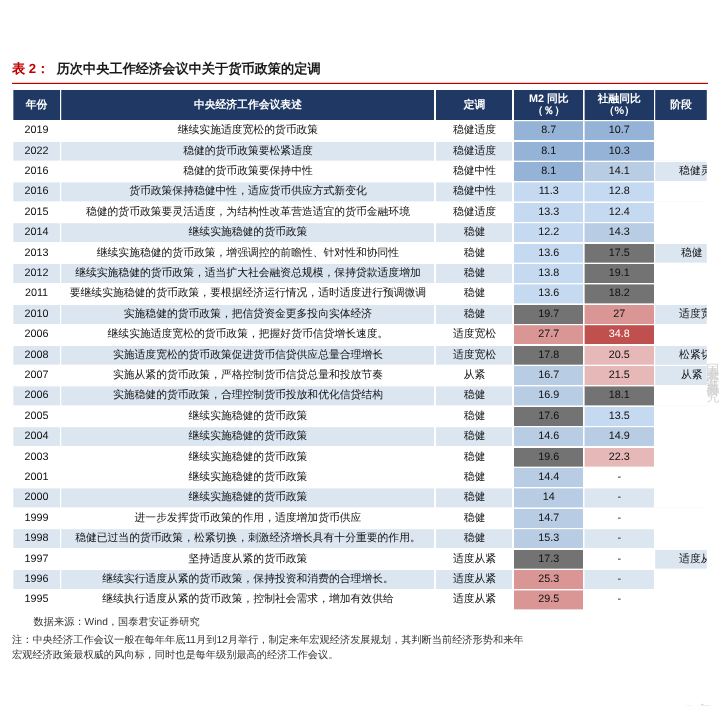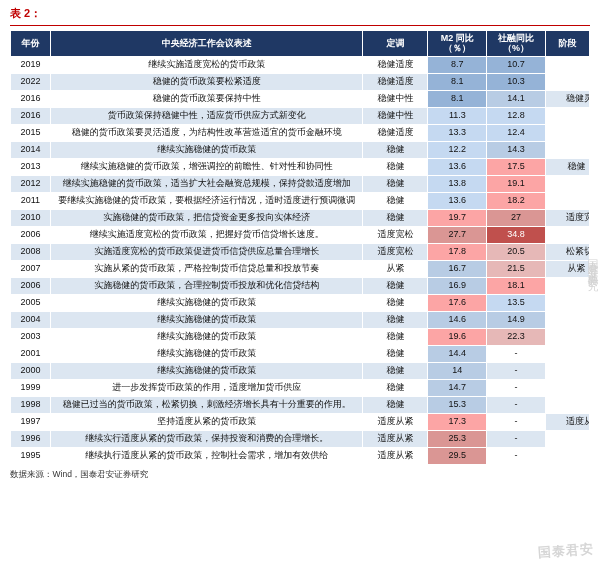--- a/index.html
+++ b/index.html
@@ -9,20 +9,21 @@
     font-family:"Liberation Sans","DejaVu Sans",sans-serif;
     color:#111;
     overflow:hidden;
   }
   .page{position:relative;width:600px;height:588px;padding:0;box-sizing:border-box;}
 
   
   .title-row{
     display:flex;align-items:baseline;gap:6px;
     padding:6px 10px 4px 10px;
+    margin-top:44px;
   }
   .title-label{
     color:#c00000;font-weight:bold;font-size:11px;white-space:nowrap;
   }
   .title-text{
     color:#1a1a1a;font-weight:bold;font-size:11px;white-space:nowrap;
   }
   .title-underline{
     height:1px;background:#c00000;margin:0 10px 4px 10px;
   }
@@ -68,32 +69,32 @@
   
   .rw{background:#ffffff;}
   .rb{background:#dce6f1;}
 
   
   .v{font-size:9px;margin-left:48px;}
   .hb1{background:#c5d9f1;}
   .hb2{background:#b8cce4;}
   .hb3{background:#95b3d7;}
   .hb4{background:#dce6f1;}
-  .hr1{background:#fca5a5;}
+  .hr1{background:#737373;}
   .hr2{background:#e6b8b7;}
   .hr3{background:#da9694;}
   .hr4{background:#c0504d;color:#ffffff;}
 
   
   td.stage{background:#dce6f1;font-size:9px;padding-left:20px;}
   td.stage.wt{background:#ffffff;}
 
   
   .src{
-    margin:4px 10px 0 10px;font-size:8.5px;color:#333;
+    margin:4px 10px 0 28px;font-size:8.5px;color:#333;
   }
   .note{
     margin:2px 10px 0 10px;font-size:8.5px;color:#333;line-height:1.45;
   }
   .note-line{display:block;}
 
   
   .watermark{
     position:absolute;right:6px;bottom:28px;
     font-size:13px;color:#c9c9c9;font-weight:bold;
@@ -109,20 +110,21 @@
     pointer-events:none;
   }
 </style>
 </head>
 <body>
 
 <div class="page">
 
   <div class="title-row">
     <span class="title-label">表 2：</span>
+    <span class="title-text">历次中央工作经济会议中关于货币政策的定调</span>
   </div>
   <div class="title-underline"></div>
 
   <table>
     <colgroup>
       <col class="c-year">
         <col class="c-desc">
         <col class="c-tone">
         <col class="c-m2">
         <col class="c-sr">
@@ -328,16 +330,20 @@
           <td class="desc">继续执行适度从紧的货币政策，控制社会需求，增加有效供给</td>
           <td class="tone">适度从紧</td>
           <td class="v hr3">29.5</td>
           <td class="v ">-</td>
           <td class="stage wt"></td>
         </tr>
       </tbody>
   </table>
 
   <div class="src">数据来源：Wind，国泰君安证券研究</div>
+  <div class="note">
+    <span class="note-line">注：中央经济工作会议一般在每年年底11月到12月举行，制定来年宏观经济发展规划，其判断当前经济形势和来年</span>
+    <span class="note-line">宏观经济政策最权威的风向标，同时也是每年级别最高的经济工作会议。</span>
+  </div>
 
   <div class="watermark">国泰君安</div>
   <div class="side-watermark">国泰君安证券研究</div>
 </div>
 
 </body></html>

